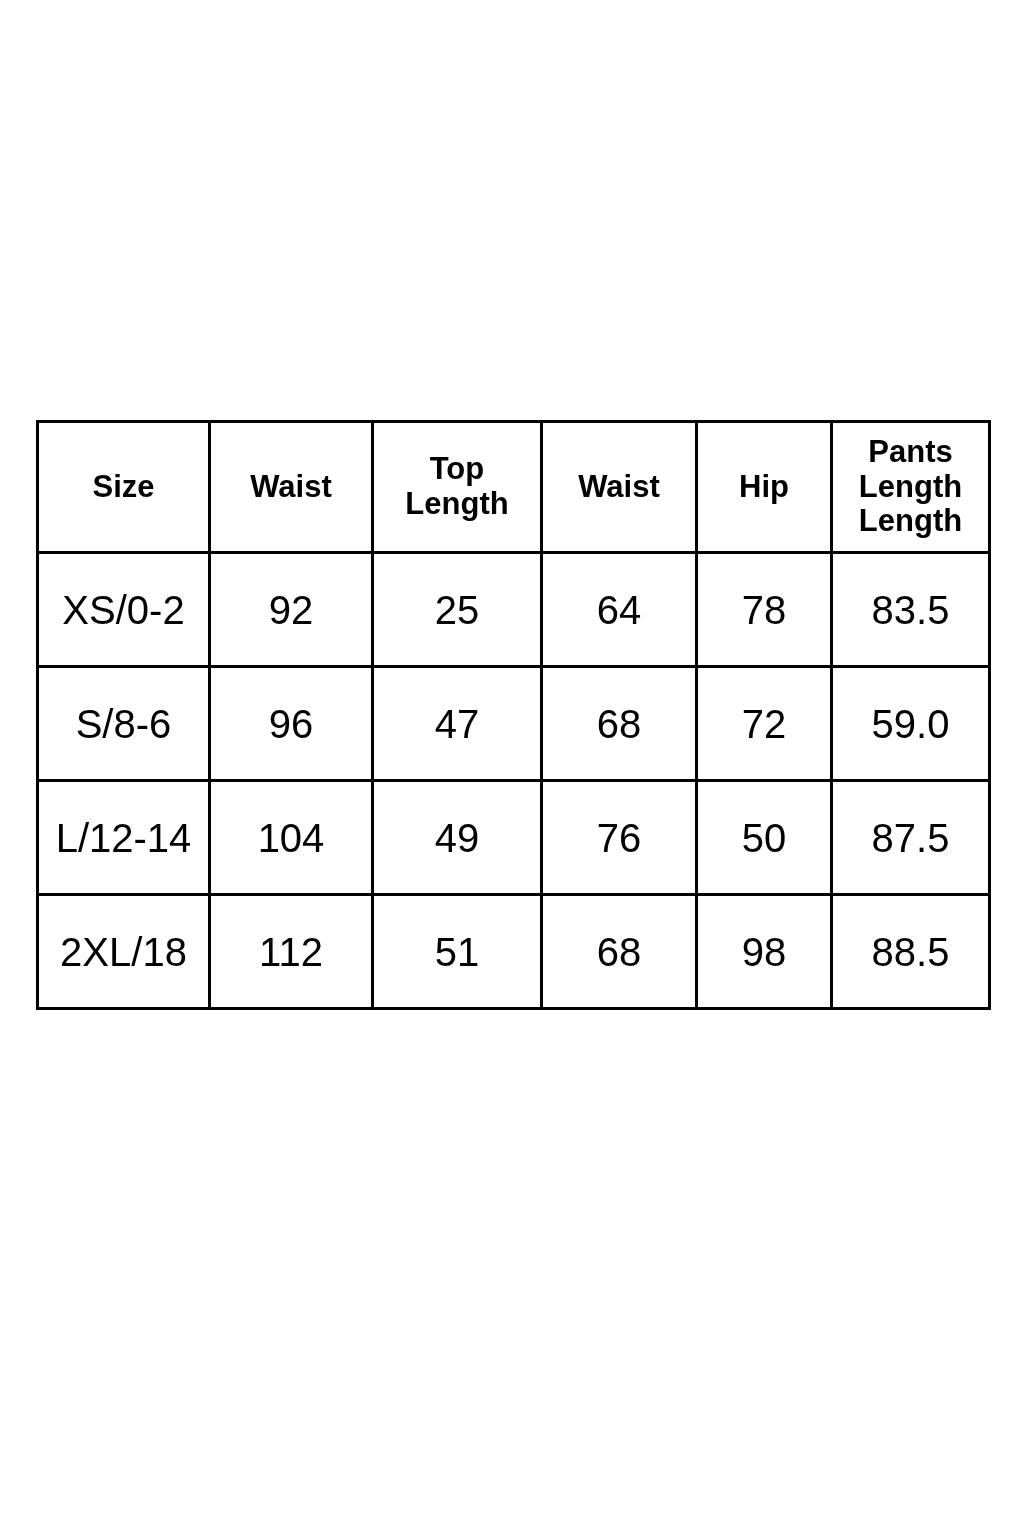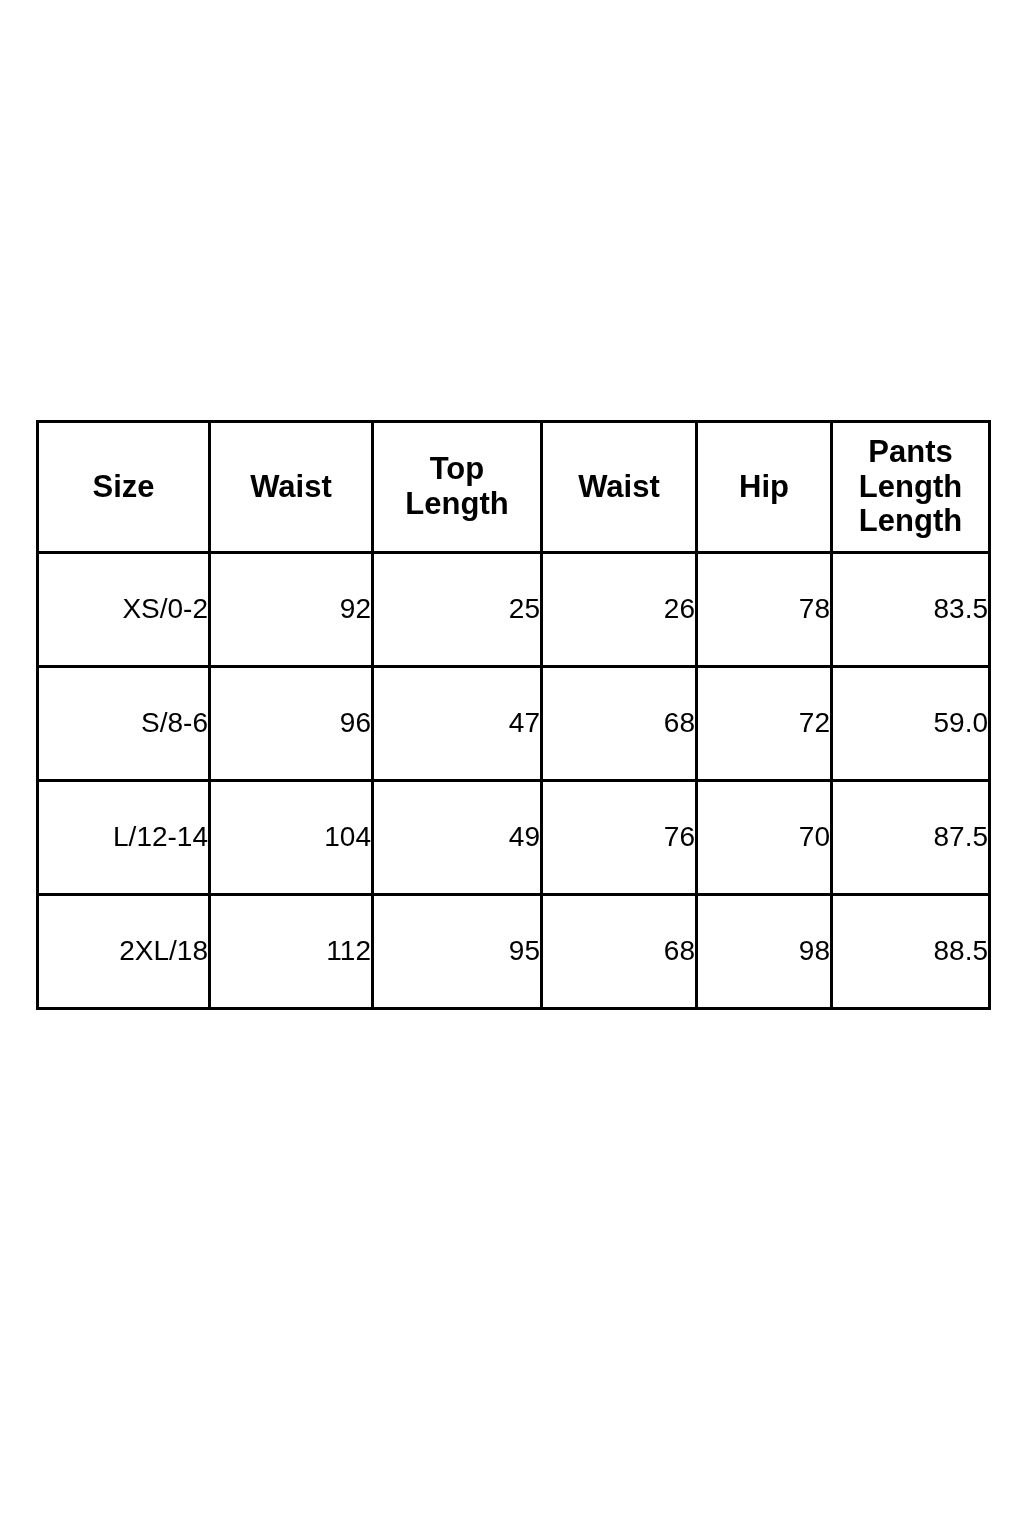--- a/index.html
+++ b/index.html
@@ -42,24 +42,23 @@
     padding: 0;
   }
   table.size-chart th {
     font-weight: bold;
     font-size: 31px;
     line-height: 1.12;
     height: 128px;
   }
   table.size-chart td {
     font-weight: normal;
-    font-size: 28px;
+    font-size: 40px;
     line-height: 1.1;
     height: 111px;
-    text-align: right;
   }
   
   col.c0 { width: 172px; }
   col.c1 { width: 163px; }
   col.c2 { width: 169px; }
   col.c3 { width: 155px; }
   col.c4 { width: 135px; }
   col.c5 { width: 158px; }
 
   .hdr-line { display: block; }
@@ -101,44 +100,44 @@
             <span class="hdr-line">Length</span>
             <span class="hdr-line">Length</span>
           </th>
         </tr>
       </thead>
       <tbody>
         <tr>
           <td>XS/0-2</td>
           <td>92</td>
           <td>25</td>
-          <td>26</td>
+          <td>64</td>
           <td>78</td>
           <td>83.5</td>
         </tr>
         <tr>
           <td>S/8-6</td>
           <td>96</td>
           <td>47</td>
           <td>68</td>
           <td>72</td>
           <td>59.0</td>
         </tr>
         <tr>
           <td>L/12-14</td>
           <td>104</td>
           <td>49</td>
           <td>76</td>
-          <td>70</td>
+          <td>50</td>
           <td>87.5</td>
         </tr>
         <tr>
           <td>2XL/18</td>
           <td>112</td>
-          <td>95</td>
+          <td>51</td>
           <td>68</td>
           <td>98</td>
           <td>88.5</td>
         </tr>
       </tbody>
     </table>
   </div>
 </div>
 
 </body></html>

